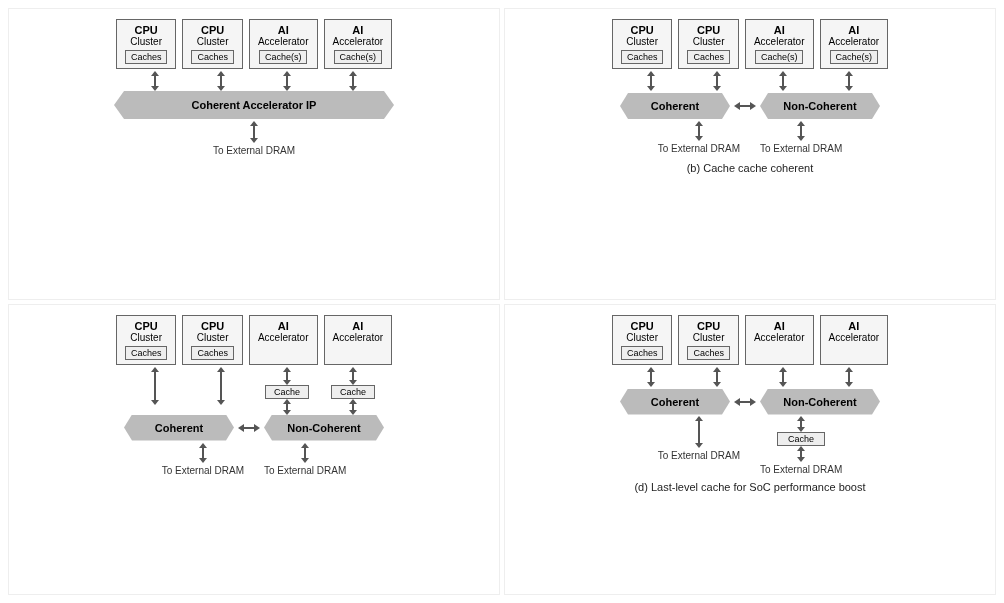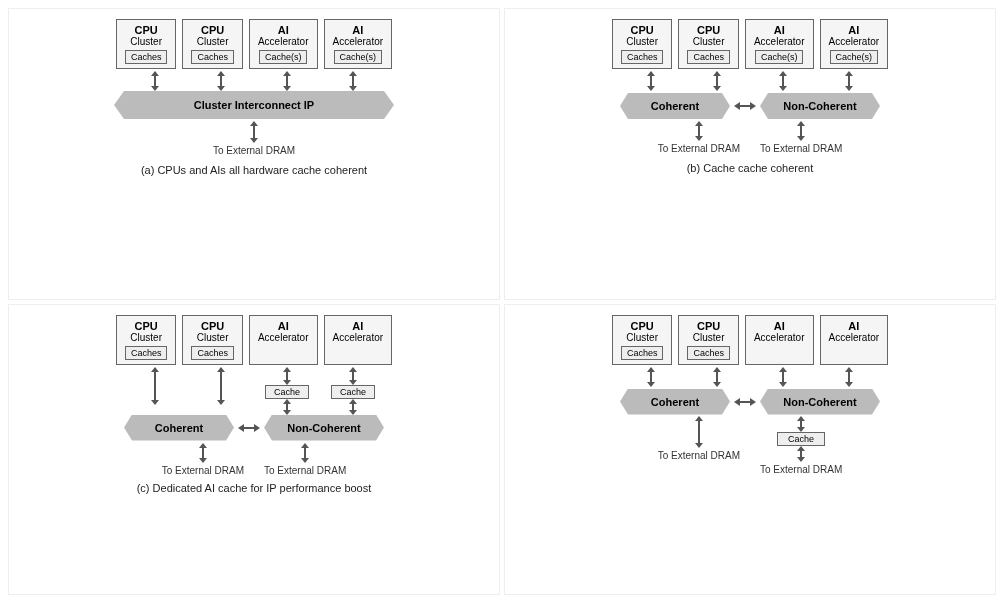--- a/index.html
+++ b/index.html
@@ -71,34 +71,31 @@
       <div style="min-width:60px;display:flex;justify-content:center;">
         <div style="display:flex;flex-direction:column;align-items:center;">
           <div style="width:0;height:0;border-left:4px solid transparent;border-right:4px solid transparent;border-bottom:5px solid #555;"></div>
           <div style="width:2px;height:10px;background:#555;"></div>
           <div style="width:0;height:0;border-left:4px solid transparent;border-right:4px solid transparent;border-top:5px solid #555;"></div>
         </div>
       </div>
     </div>
 
     <div style="background:#bbb;clip-path:polygon(10px 0%,calc(100% - 10px) 0%,100% 50%,calc(100% - 10px) 100%,10px 100%,0% 50%);display:flex;align-items:center;justify-content:center;font-size:11px;font-weight:bold;height:28px;padding:0 24px;min-width:280px;">
-      <span>Cluster Interconnect IP</span>
+      <span>Coherent Accelerator IP</span>
     </div>
 
     <div style="display:flex;flex-direction:column;align-items:center;margin-top:2px;">
       <div style="width:0;height:0;border-left:4px solid transparent;border-right:4px solid transparent;border-bottom:5px solid #555;"></div>
       <div style="width:2px;height:12px;background:#555;"></div>
       <div style="width:0;height:0;border-left:4px solid transparent;border-right:4px solid transparent;border-top:5px solid #555;"></div>
     </div>
     <div style="font-size:10px;color:#333;margin-top:2px;">
       <span>To External DRAM</span>
     </div>
-    <div style="font-size:11px;text-align:center;margin-top:8px;color:#222;">
-      (a) CPUs and AIs all hardware cache coherent
-    </div>
   </div>
 
   <div style="display:flex;flex-direction:column;align-items:center;padding:10px 5px 5px;border:1px solid #eee;">
 
     <div style="display:flex;flex-direction:row;gap:6px;margin-bottom:2px;">
       <div style="border:1.5px solid #666;background:#f5f5f5;display:flex;flex-direction:column;align-items:center;padding:4px 8px;min-width:60px;">
         <span style="font-weight:bold;font-size:11px;">CPU</span>
         <span style="font-size:10px;">Cluster</span>
         <div style="border:1px solid #666;background:#eee;font-size:9px;padding:1px 5px;margin-top:3px;">Caches</div>
       </div>
@@ -282,21 +279,20 @@
       </div>
       <div style="display:flex;flex-direction:column;align-items:center;">
         <div style="display:flex;flex-direction:column;align-items:center;">
           <div style="width:0;height:0;border-left:4px solid transparent;border-right:4px solid transparent;border-bottom:5px solid #555;"></div>
           <div style="width:2px;height:10px;background:#555;"></div>
           <div style="width:0;height:0;border-left:4px solid transparent;border-right:4px solid transparent;border-top:5px solid #555;"></div>
         </div>
         <div style="font-size:10px;color:#333;margin-top:2px;">To External DRAM</div>
       </div>
     </div>
-    <div style="font-size:11px;text-align:center;margin-top:6px;color:#222;">(c) Dedicated AI cache for IP performance boost</div>
   </div>
 
   <div style="display:flex;flex-direction:column;align-items:center;padding:10px 5px 5px;border:1px solid #eee;">
 
     <div style="display:flex;flex-direction:row;gap:6px;margin-bottom:2px;">
       <div style="border:1.5px solid #666;background:#f5f5f5;display:flex;flex-direction:column;align-items:center;padding:4px 8px;min-width:60px;">
         <span style="font-weight:bold;font-size:11px;">CPU</span>
         <span style="font-size:10px;">Cluster</span>
         <div style="border:1px solid #666;background:#eee;font-size:9px;padding:1px 5px;margin-top:3px;">Caches</div>
       </div>
@@ -379,15 +375,16 @@
         </div>
         <div style="border:1px solid #666;background:#eee;font-size:9px;padding:1px 10px;">Cache</div>
         <div style="display:flex;flex-direction:column;align-items:center;margin-top:0;">
           <div style="width:0;height:0;border-left:4px solid transparent;border-right:4px solid transparent;border-bottom:5px solid #555;"></div>
           <div style="width:2px;height:6px;background:#555;"></div>
           <div style="width:0;height:0;border-left:4px solid transparent;border-right:4px solid transparent;border-top:5px solid #555;"></div>
         </div>
         <div style="font-size:10px;color:#333;margin-top:2px;">To External DRAM</div>
       </div>
     </div>
+    <div style="font-size:11px;text-align:center;margin-top:6px;color:#222;">(d) Last-level cache for SoC performance boost</div>
   </div>
 
 </div>
 
 </body></html>

